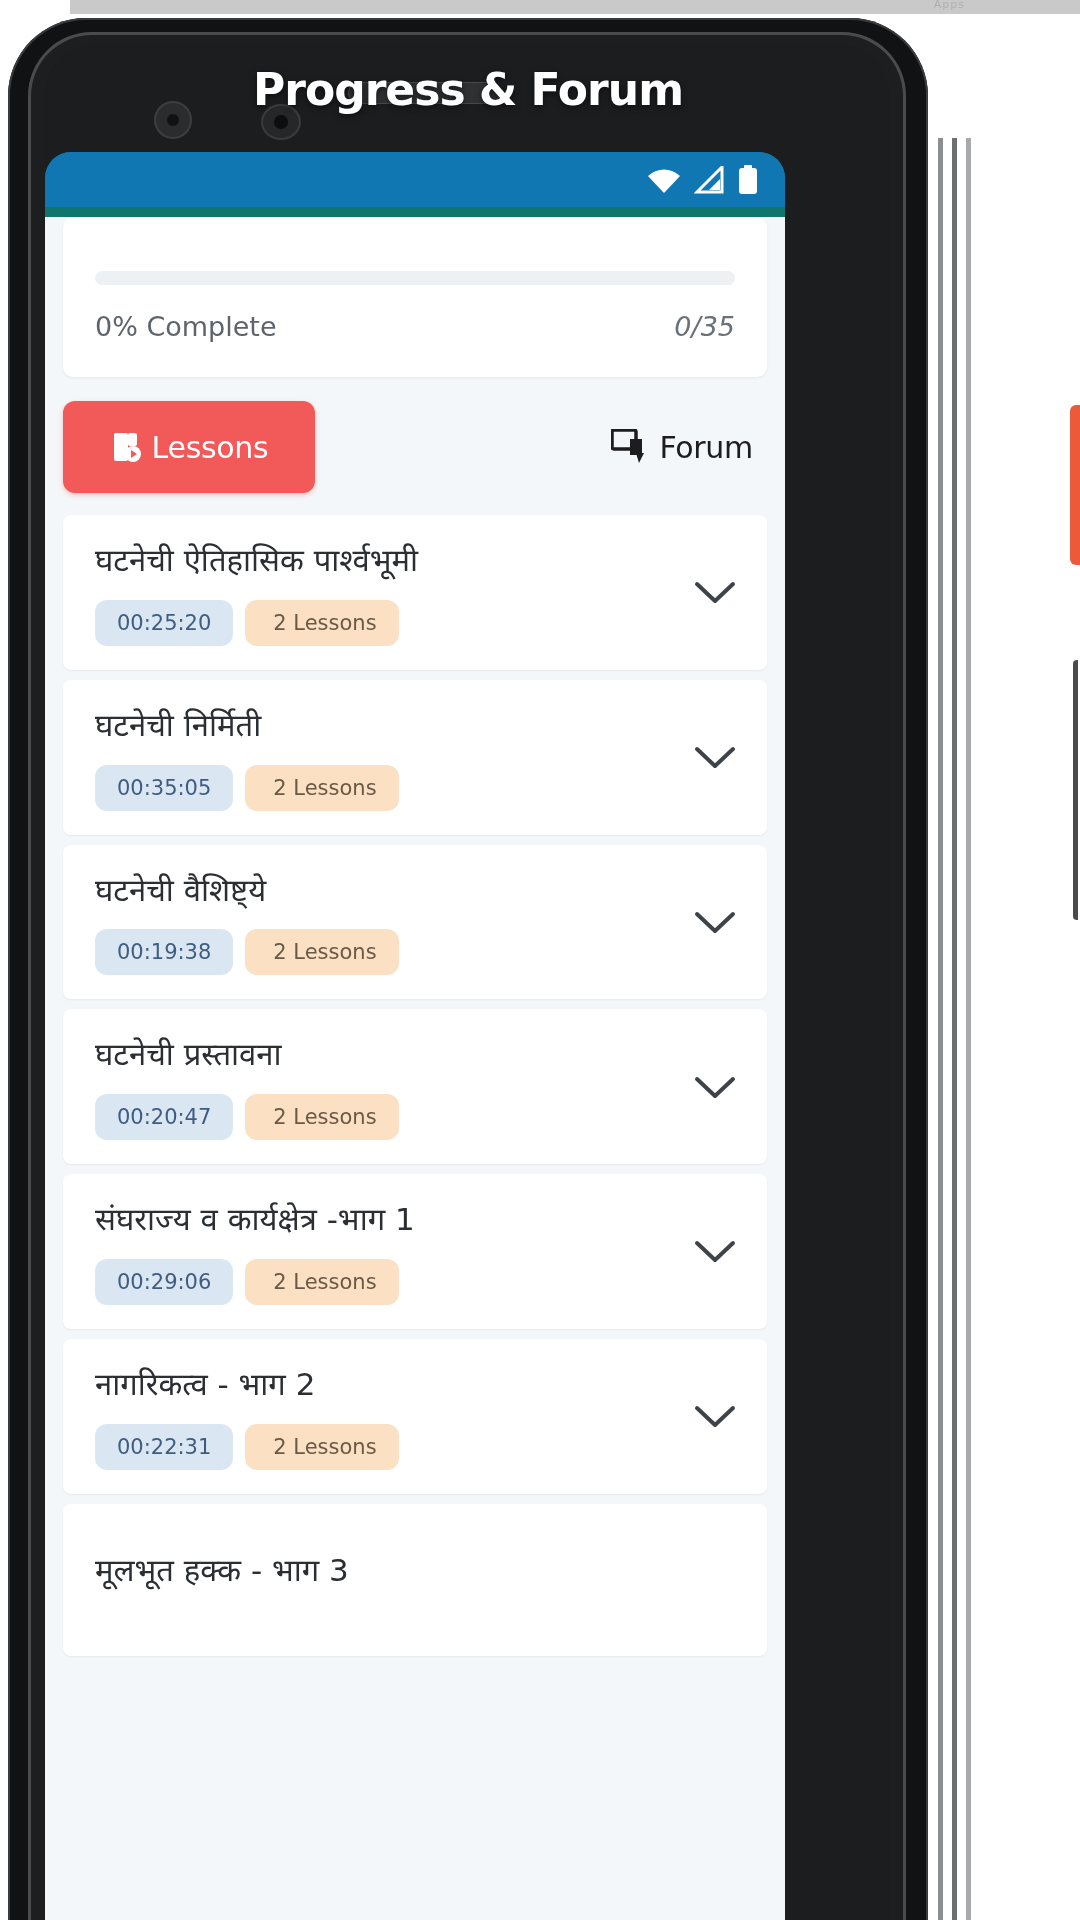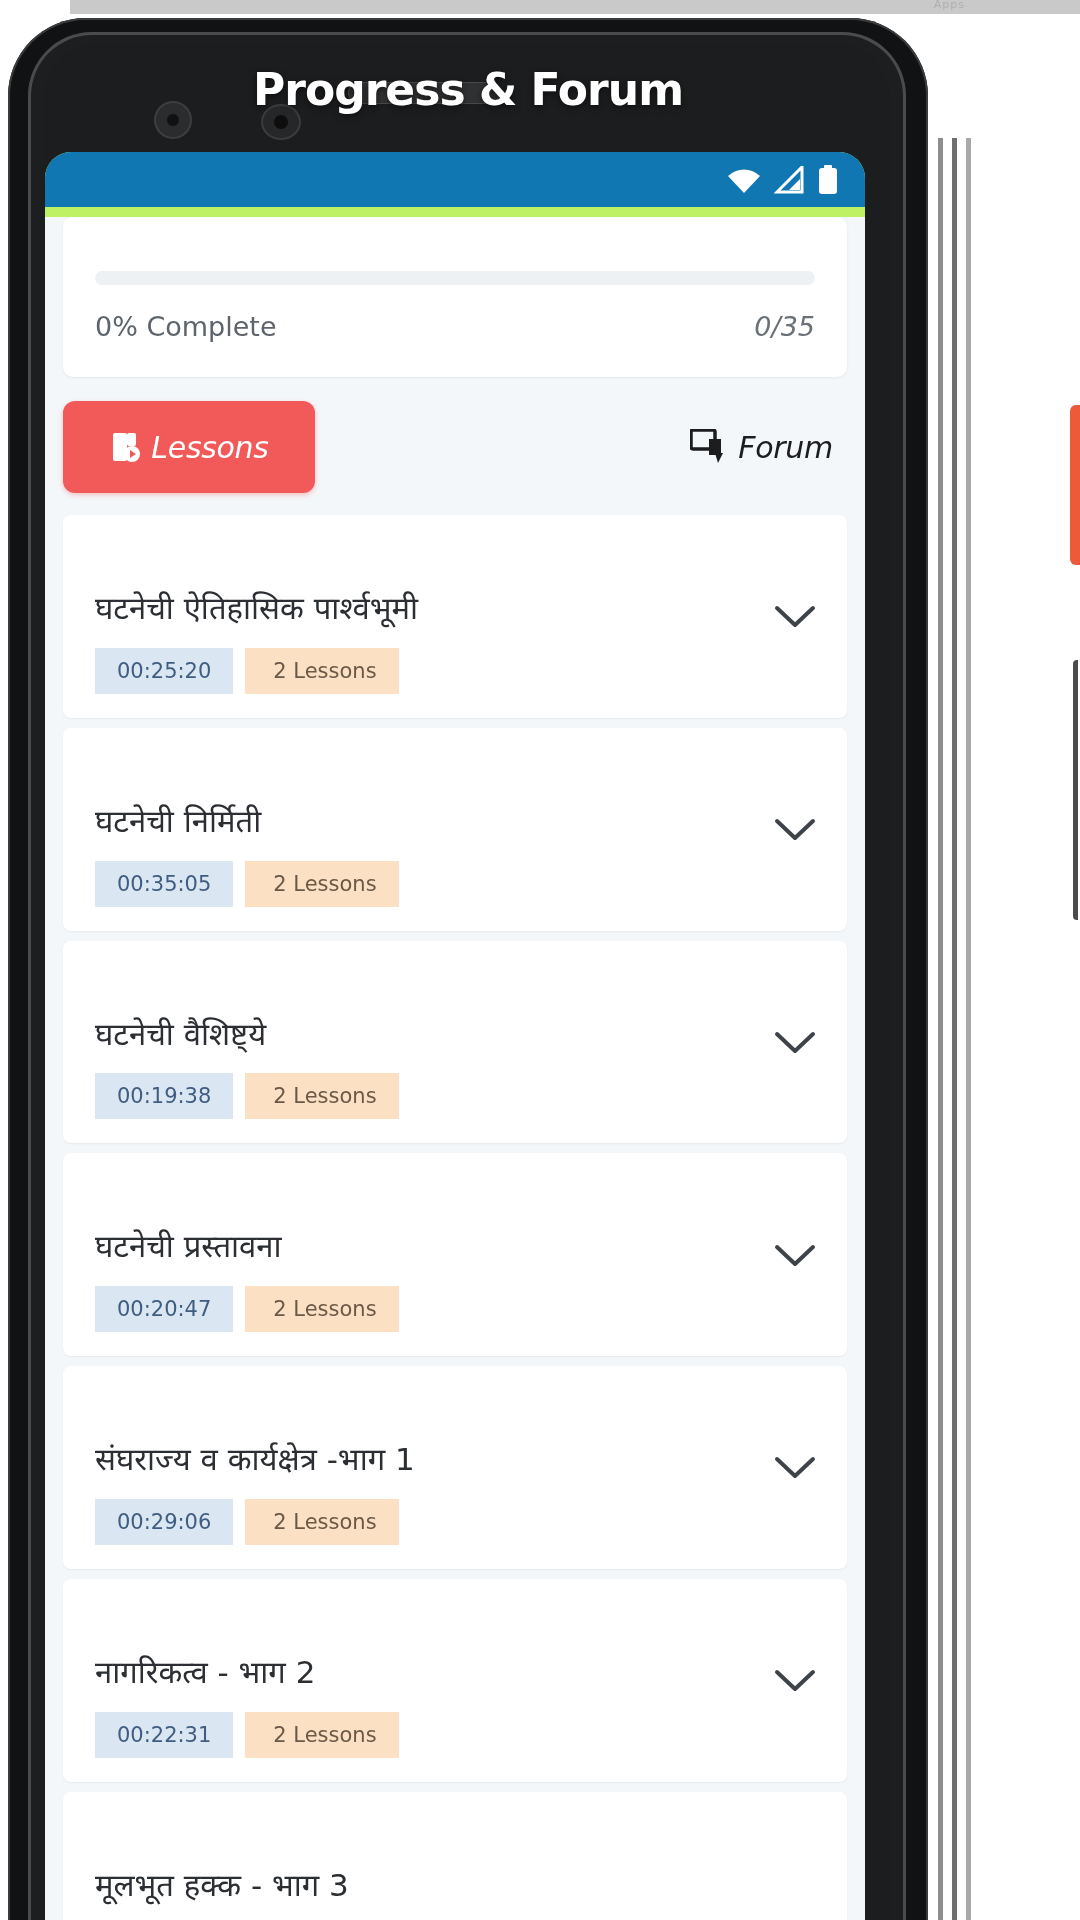--- a/index.html
+++ b/index.html
@@ -85,22 +85,22 @@
     font-family:"DejaVu Sans","Liberation Sans",sans-serif;
     font-weight:bold; font-size:44px; color:#ffffff;
     letter-spacing:-1px;
     text-shadow:0 2px 6px rgba(0,0,0,.55);
     z-index:40;
   }
 
   
   .screen {
     position:absolute; left:45px; top:152px;
-    width:820px; height:1768px;
-    background:#bef264;
+    width:740px; height:1768px;
+    background:#0f766e;
     border-radius:26px 26px 0 0;
     overflow:hidden;
     z-index:30;
   }
 
   
   .statusbar {
     position:relative; height:55px; background:#1177b3;
     display:flex; align-items:center; justify-content:flex-end;
     padding-right:26px; gap:13px;
@@ -131,47 +131,47 @@
   .progress-row .frac{ color:#6a7178;font-style:italic; }
 
   
   .tabs{
     display:flex; align-items:center; justify-content:space-between;
     margin-top:24px; padding:0 4px 0 0;
   }
   .tab{
     display:flex; align-items:center; justify-content:center; gap:8px;
     font-size:30px; color:#1d1d1f; padding:20px 10px;
-    border-radius:12px; flex:0 0 auto;font-style:italic;
+    border-radius:12px; flex:0 0 auto;
   }
   .tab.active{
     background:#f25a5a; color:#ffffff;
     width:252px; height:92px; padding:0;
     box-shadow:0 2px 5px rgba(242,90,90,.35);
   }
   .tab .tab-label{ white-space:nowrap; letter-spacing:-.3px; }
   .tab-ico{ display:flex; align-items:center; justify-content:center; }
 
   
   .lesson-list{ margin-top:22px; display:flex; flex-direction:column; gap:10px; }
   .lesson-card{
     background:#ffffff; border-radius:8px;
     padding:26px 26px 24px 32px;
     display:flex; align-items:center; justify-content:space-between;
     box-shadow:0 1px 2px rgba(25,40,60,.06);
     min-height:152px;
   }
-  .lesson-main{ flex:1 1 auto;margin-top:48px; }
+  .lesson-main{ flex:1 1 auto; }
   .lesson-title{
     font-size:31px; color:#2b2f33; line-height:1.25;
     margin-bottom:20px; font-weight:400;
   }
   .badges{ display:flex; gap:12px; }
   .badge{
-    font-size:21px; border-radius:0; padding:11px 22px;
+    font-size:21px; border-radius:12px; padding:11px 22px;
     display:inline-block; white-space:nowrap;
   }
   .badge.time{ background:#dbe6f3; color:#3f5d80; }
   .badge.count{ background:#fbe0c3; color:#6a5946;padding-left:28px; }
   .chev{
     flex:0 0 auto; width:52px; height:52px;
     display:flex; align-items:center; justify-content:center;
     margin-left:18px;
   }
   .chev svg{ display:block; }

